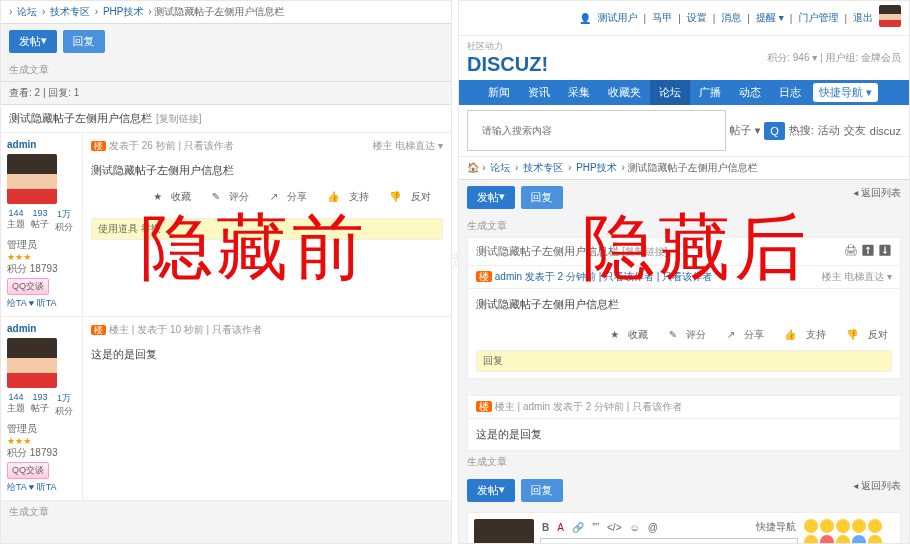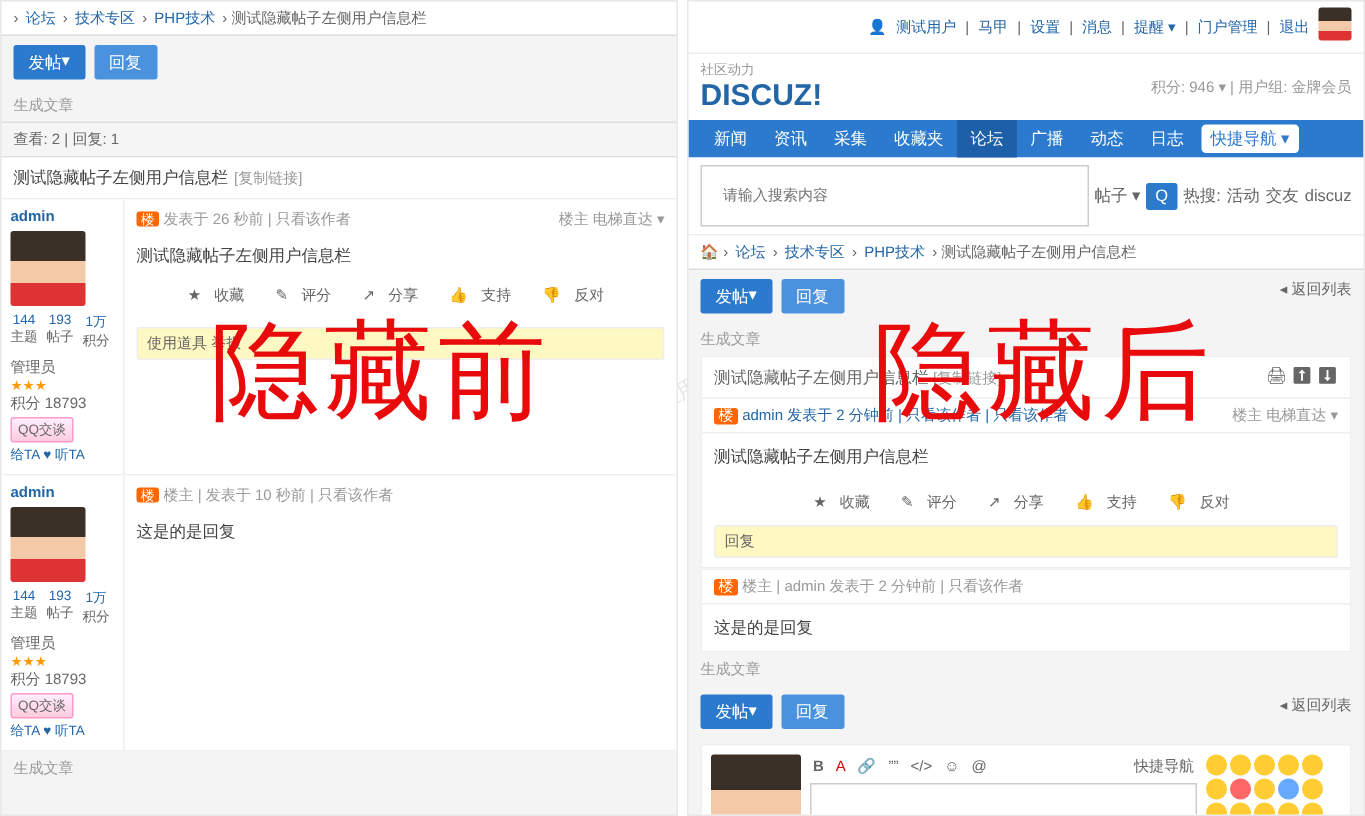--- a/index.html
+++ b/index.html
@@ -24,29 +24,29 @@
 .stats{display:flex;gap:6px;font-size:9px;margin:4px 0}
 .stats div{text-align:center}
 .stats .n{color:#2366a8}
 .stars{color:#f90;font-size:9px}
 .qq{background:linear-gradient(#fef,#fcd);border:1px solid #f9c;padding:1px 4px;font-size:9px;border-radius:2px;margin:2px 0;display:inline-block}
 .ta{color:#2366a8;font-size:9px}
 .main{flex:1;padding:6px 8px;font-size:10px}
 .meta{color:#999;font-size:10px;margin-bottom:6px;display:flex;justify-content:space-between}
 .meta .lz{background:#f60;color:#fff;padding:0 3px;border-radius:2px;font-size:9px;margin-right:3px}
 .content{color:#444;font-size:11px;padding:4px 0}
-.acts{text-align:center;padding:8px 0;font-size:10px;color:#666}
+.acts{text-align:right;padding:8px 0;font-size:10px;color:#666}
 .acts span{margin:0 6px;cursor:pointer}
 .rep{background:#fef9c3;border:1px solid #eee;padding:3px 6px;font-size:10px;color:#666;margin-top:6px;border-radius:2px}
 
 .topbar{background:#fff;padding:4px 8px;display:flex;justify-content:flex-end;align-items:center;font-size:10px;gap:6px;border-bottom:1px solid #eee}
 .topbar a{color:#2366a8;text-decoration:none}
 .logo{padding:4px 8px;display:flex;align-items:center;background:#fff}
 .logo-img{font-size:20px;font-weight:bold;color:#2366a8}
-.nav{background:#2b7acd;display:flex;padding:0 8px}
+.nav{background:#2b7acd;display:flex;padding:0 20px}
 .nav a{color:#fff;padding:5px 9px;font-size:11px;text-decoration:none}
 .nav a.on{background:#1d5fa8}
 .srch{background:#fff;padding:5px 8px;display:flex;gap:4px;align-items:center;border-bottom:1px solid #eee}
 .srch input{flex:1;border:1px solid #ccc;padding:14px;font-size:10px}
 .srch .sbtn{background:#2b7acd;color:#fff;padding:3px 6px;border-radius:2px;cursor:pointer}
 .fullpost{background:#fff;margin:0 8px;border:1px solid #eee}
 .fullpost .hd{padding:6px 8px;border-bottom:1px solid #eee;display:flex;justify-content:space-between;font-size:11px}
 .fullpost .mt{padding:4px 8px;font-size:10px;color:#999;border-bottom:1px solid #eee;display:flex;justify-content:space-between}
 .fullpost .bd{padding:8px;font-size:11px;color:#444}
 .editor{background:#fff;margin:4px 8px;border:1px solid #eee;display:flex;gap:6px;padding:6px}
@@ -221,21 +221,21 @@
   <div class="acts">
    <span>★ <span>收藏</span></span>
    <span>✎ <span>评分</span></span>
    <span>↗ <span>分享</span></span>
    <span>👍 <span>支持</span></span>
    <span>👎 <span>反对</span></span>
   </div>
   <div class="rep" style="margin:0 8px 6px">回复</div>
  </div>
 
- <div class="fullpost" style="margin-top:0">
+ <div class="fullpost" style="margin-top:16px">
   <div class="mt">
           <span><span class="lz" style="background:#f60;color:#fff;padding:0 3px;border-radius:2px">楼</span> <span>楼主 | admin 发表于 2 分钟前 | 只看该作者</span></span>
         </div>
   <div class="bd">这是的是回复</div>
  </div>
 
  <div class="sec">生成文章</div>
  <div class="btnrow" style="justify-content:space-between">
   <div style="display:flex;gap:6px">
    <div class="btn"><span>发帖</span> ▾</div>

